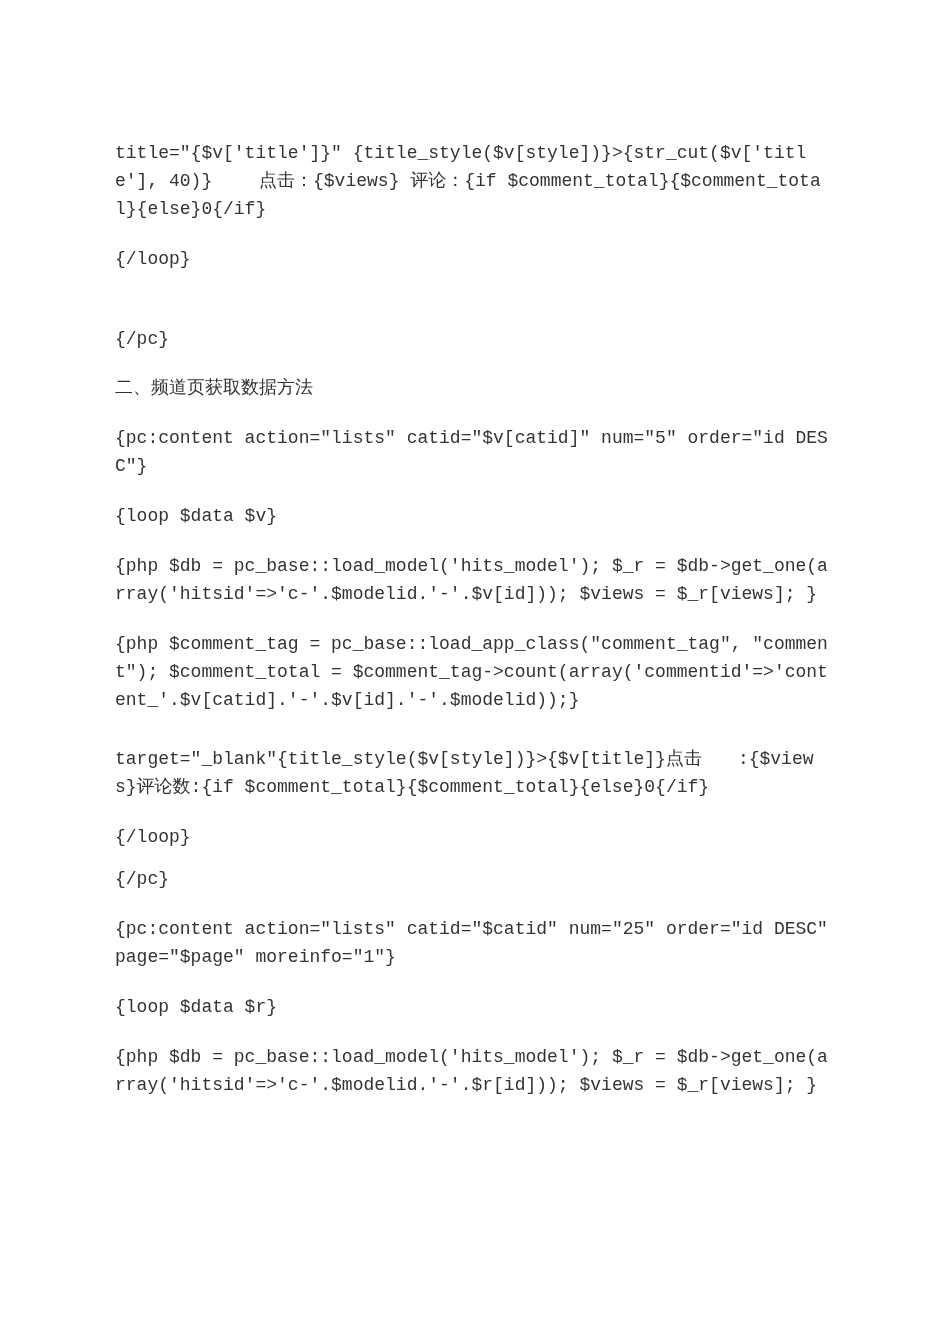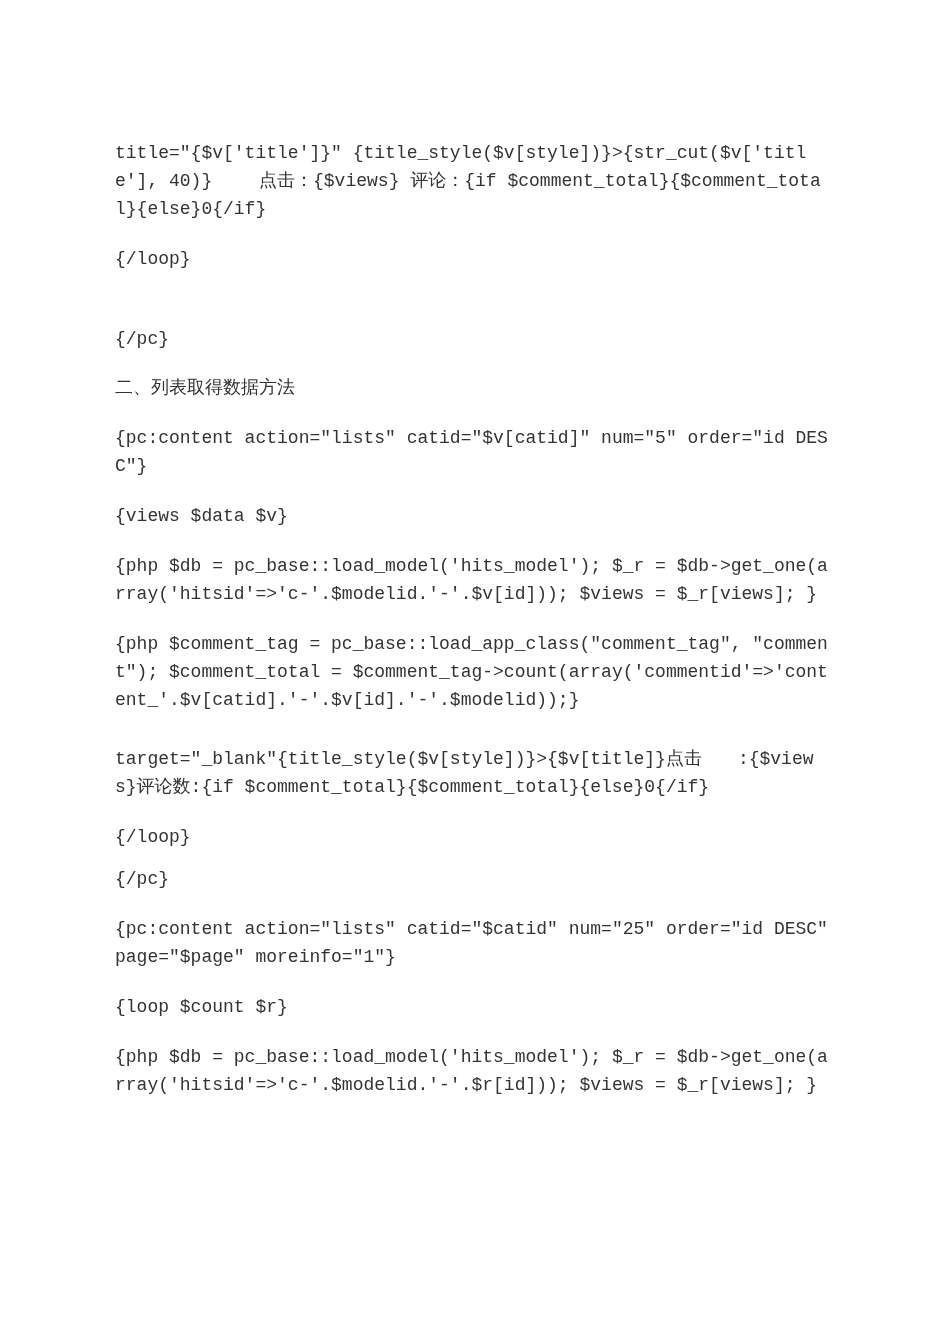--- a/index.html
+++ b/index.html
@@ -39,38 +39,38 @@
 <div class="page">
 
   <p class="para">title="{$v['title']}" {title_style($v[style])}&gt;{str_cut($v['title'], 40)}　　 点击：{$views} 评论：{if $comment_total}{$comment_total}{else}0{/if}</p>
 
   <p class="para">{/loop}</p>
 
   <div style="height:30px;"></div>
 
   <p class="para">{/pc}</p>
 
-  <p class="heading">二、列表取得数据方法</p>
+  <p class="heading">二、频道页获取数据方法</p>
 
   <p class="para">{pc:content action="lists" catid="$v[catid]" num="5″ order="id DESC"}</p>
 
-  <p class="para">{views $data $v}</p>
+  <p class="para">{loop $data $v}</p>
 
   <p class="para">{php $db = pc_base::load_model('hits_model'); $_r = $db-&gt;get_one(array('hitsid'=&gt;'c-'.$modelid.'-'.$v[id])); $views = $_r[views]; }</p>
 
   <p class="para">{php $comment_tag = pc_base::load_app_class("comment_tag", "comment"); $comment_total = $comment_tag-&gt;count(array('commentid'=&gt;'content_'.$v[catid].'-'.$v[id].'-'.$modelid));}</p>
 
   <div style="height:10px;"></div>
 
   <p class="para">target="_blank"{title_style($v[style])}&gt;{$v[title]}点击　　:{$views}评论数:{if $comment_total}{$comment_total}{else}0{/if}</p>
 
   <p class="para-tight">{/loop}</p>
 
   <p class="para">{/pc}</p>
 
 
   <p class="para">{pc:content action="lists" catid="$catid" num="25″ order="id DESC" page="$page" moreinfo="1″}</p>
 
-  <p class="para">{loop $count $r}</p>
+  <p class="para">{loop $data $r}</p>
 
   <p class="para">{php $db = pc_base::load_model('hits_model'); $_r = $db-&gt;get_one(array('hitsid'=&gt;'c-'.$modelid.'-'.$r[id])); $views = $_r[views]; }</p>
 
 </div>
 
 </body></html>

